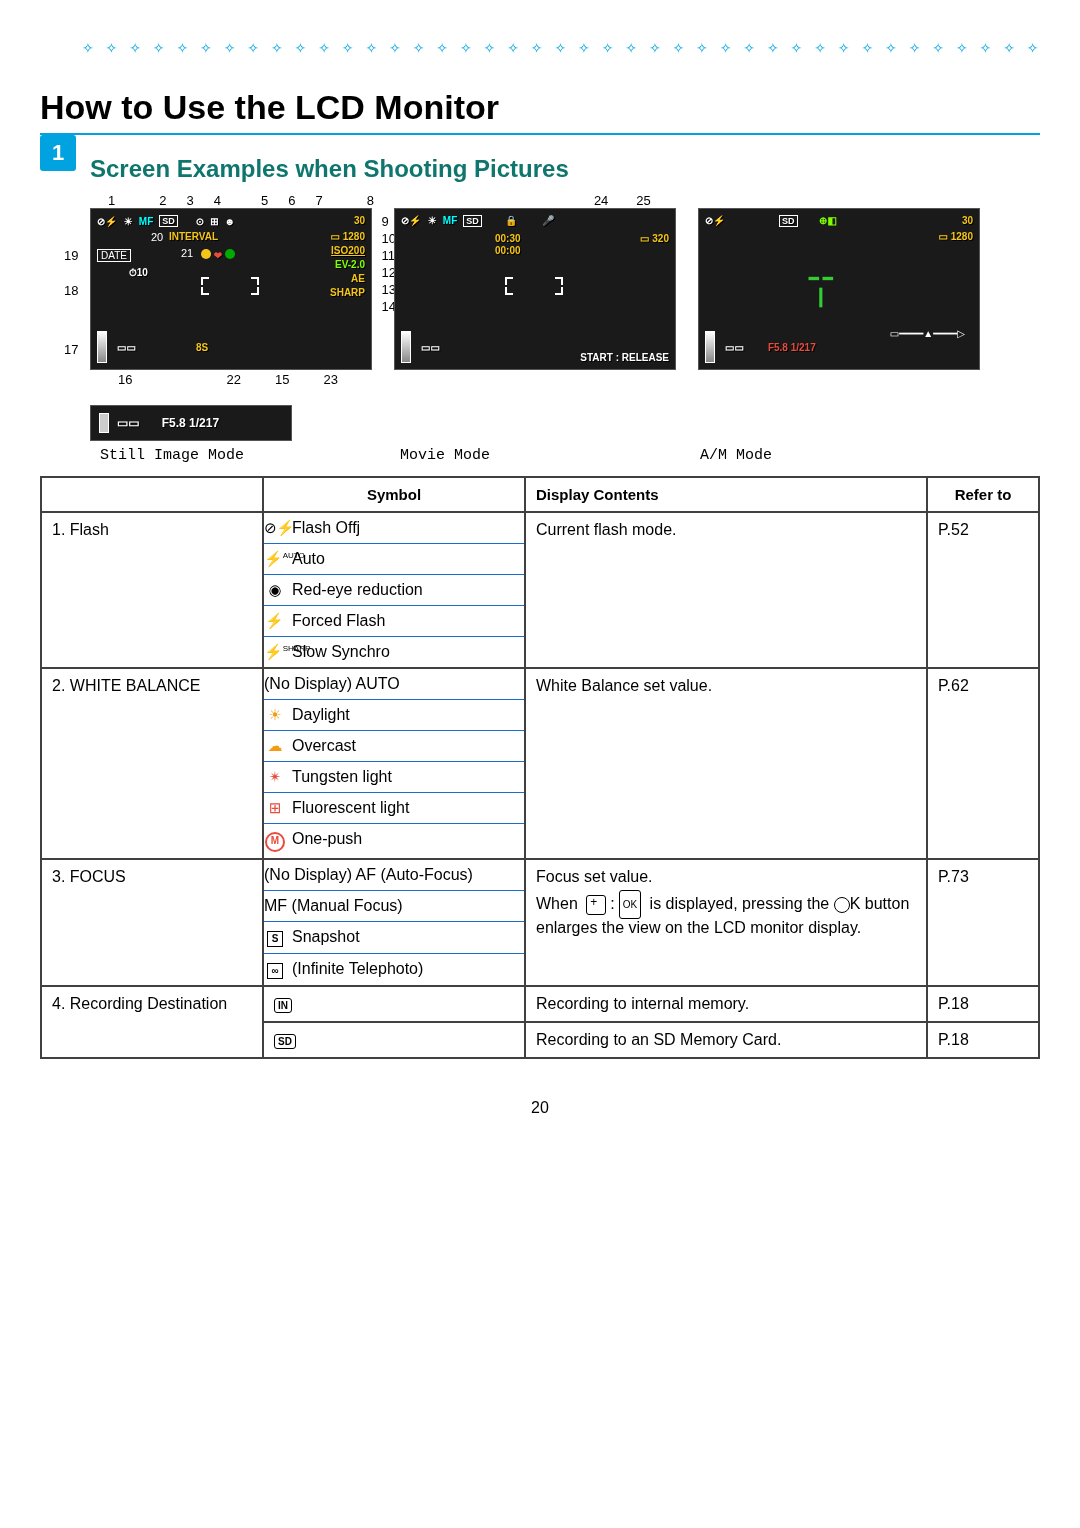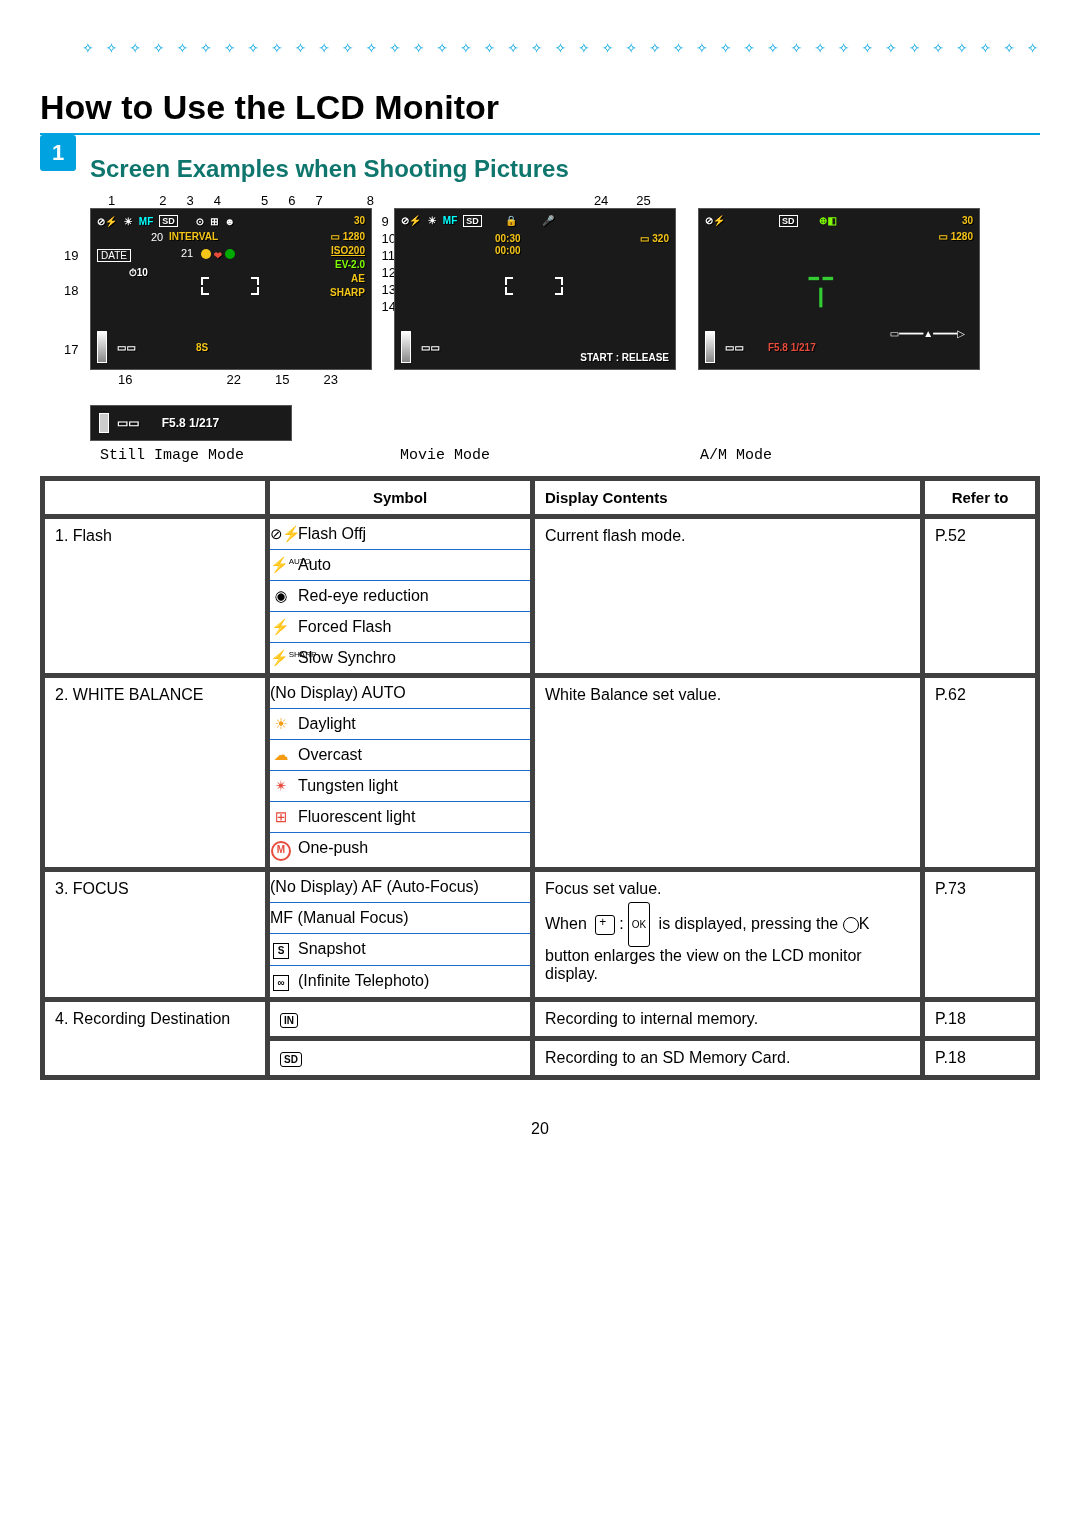--- a/index.html
+++ b/index.html
@@ -93,21 +93,21 @@
     position: absolute;
     left: 3px;
     top: -1px;
     font-size: 12px;
   }
   .ok-icon {
     display: inline-block;
     border: 1.5px solid #000;
     border-radius: 3px;
     font-size: 10px;
-    padding: 16px 3px;
+    padding: 8px 3px;
     vertical-align: middle;
     margin: 0 4px;
   }
   .ring {
     display: inline-block;
     width: 14px;
     height: 14px;
     border: 1.5px solid #000;
     border-radius: 50%;
     position: relative;
@@ -126,21 +126,21 @@
     font-size: 15px;
     width: 300px;
     font-family: Liberation Mono, monospace;
   }
   table.sym {
     border-collapse: collapse;
     width: 100%;
     font-size: 16px;
   }
   table.sym th, table.sym td {
-    border: 5px solid #404040;
+    border: 2px solid #404040;
     padding: 8px 10px;
     vertical-align: top;
     text-align: left;
   }
   table.sym th {
     font-weight: bold;
     background: #fff;
     font-size: 15px;
   }
   table.sym th.sym-col { text-align: center; }

